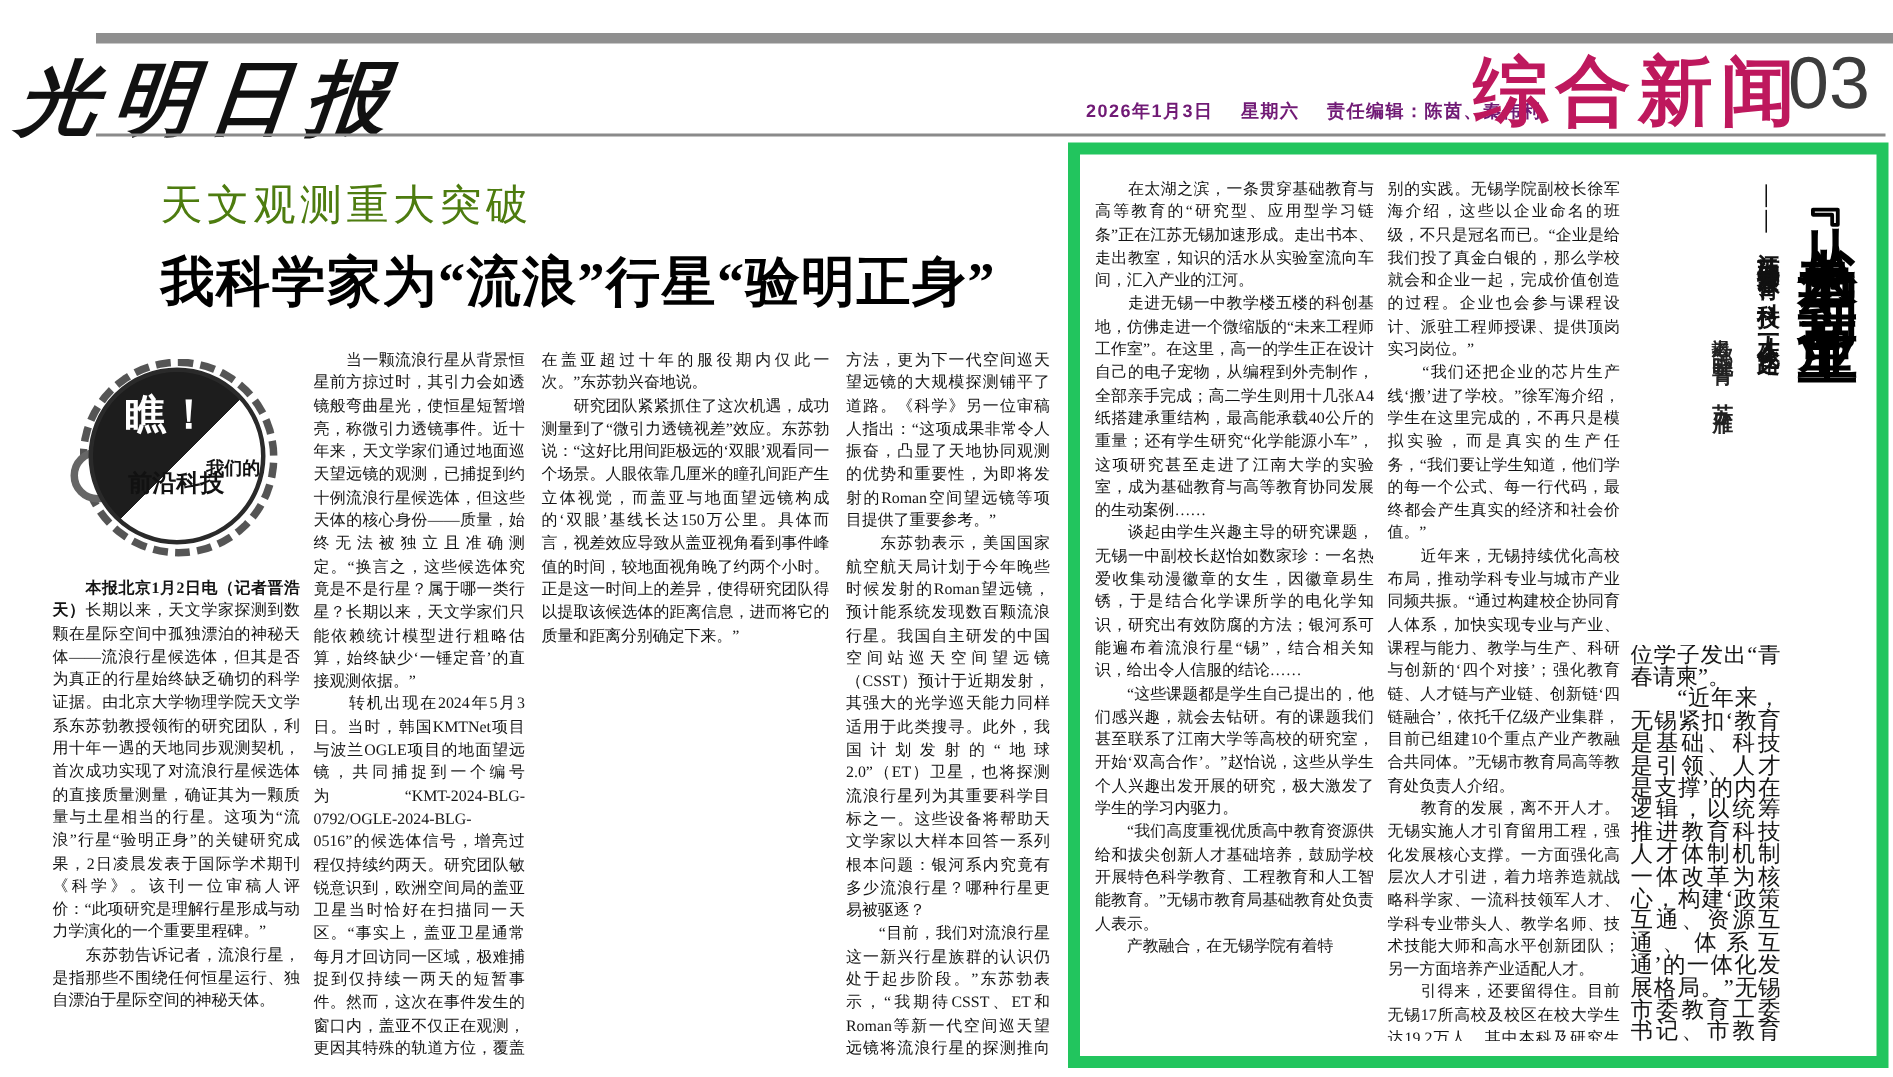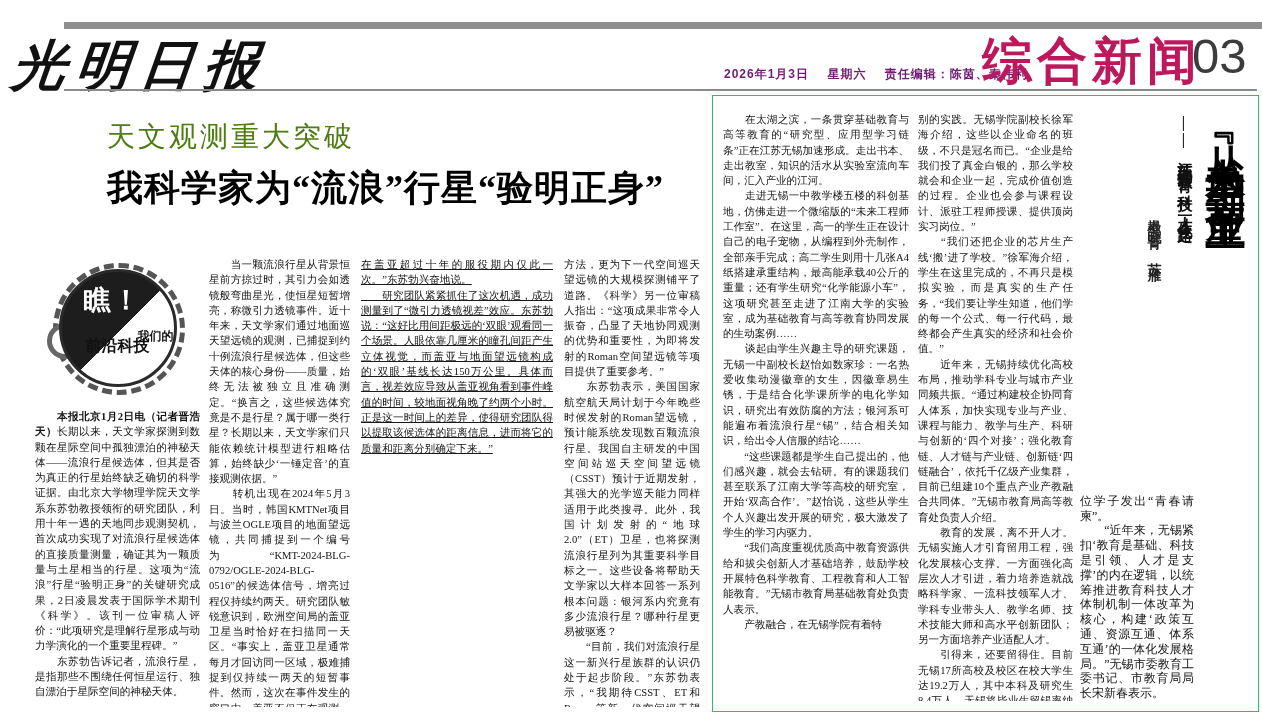--- a/index.html
+++ b/index.html
@@ -15,52 +15,52 @@
   .dateline span{margin-right:14px;}
   .section-title{position:absolute;left:982px;top:28px;font-size:50px;font-weight:900;color:#be185d;
                  letter-spacing:5px;font-family:"Liberation Serif",serif;}
   .page-num{position:absolute;left:1192px;top:28px;font-size:49px;color:#3c3c3c;
             font-family:"Liberation Sans",sans-serif;}
   
   .left-article{position:absolute;left:35px;top:118px;width:665px;}
   .la-kicker{margin-left:72px;font-size:28px;letter-spacing:3px;color:#4d7c0f;}
   .la-headline{margin-left:72px;margin-top:8px;font-size:36px;font-weight:900;letter-spacing:1px;color:#000;}
   .cols{display:flex;margin-top:20px;height:474px;overflow:hidden;}
-  .col{overflow:hidden;margin-top:24px;}
+  .col{overflow:hidden;}
   .col1{width:165px;margin-right:9px;}
   .col2{width:141px;margin-right:11px;}
-  .col3{width:192px;margin-right:11px;text-decoration:underline;}
+  .col3{width:192px;margin-right:11px;}
   .col4{width:136px;}
   .para{margin:0;font-size:10.6px;line-height:15.3px;text-align:justify;color:#141414;}
   .para + .para{margin-top:0;}
   
   .stamp-wrap{width:138px;margin:2px auto 12px;position:relative;height:138px;}
   .gear-ring{position:absolute;left:4px;top:4px;width:122px;height:122px;border-radius:50%;
              border:5px dashed #555;}
   .gear-small{position:absolute;left:-2px;top:64px;width:26px;height:26px;border-radius:50%;
               border:5px solid #666;background:#fff;}
   .stamp{position:absolute;left:10px;top:10px;width:112px;height:112px;border-radius:50%;
          background:linear-gradient(135deg,#1d1d1d 0 52%,#ffffff 52% 100%);
          border:3px solid #2a2a2a;overflow:hidden;}
   .stamp-exclaim{position:absolute;left:22px;top:10px;color:#fff;font-weight:900;font-size:27px;letter-spacing:2px;}
   .stamp-line1{position:absolute;left:0;right:0;top:56px;text-align:right;font-size:12px;font-weight:bold;color:#111;}
   .stamp-line2{position:absolute;left:0;right:0;top:64px;text-align:center;font-size:16px;font-weight:700;color:#111;}
   
   .red-box{position:absolute;left:712px;top:95px;width:547px;height:617px;box-sizing:border-box;
-           border:1px solid #22c55e;display:flex;padding:16px 8px 10px 10px;background:#fff;}
+           border:8px solid #22c55e;display:flex;padding:16px 8px 10px 10px;background:#fff;}
   .ra-col1{width:186px;margin-right:9px;overflow:hidden;}
   .ra-col2{width:155px;margin-right:7px;overflow:hidden;}
   .ra-right{flex:1;display:flex;overflow:hidden;}
   .ra-left-stack{flex:1;display:flex;flex-direction:column;overflow:hidden;}
   .rs-top{height:348px;display:flex;justify-content:flex-end;}
   .v-reporters{writing-mode:vertical-rl;margin-top:98px;margin-right:12px;font-size:12px;color:#222;}
   .v-reporters .names{font-size:14px;font-weight:bold;letter-spacing:6px;}
   .v-subtitle{writing-mode:vertical-rl;font-size:15px;font-weight:bold;letter-spacing:2px;color:#111;margin-top:4px;}
   .rs-tail{margin-top:auto;overflow:hidden;}
-  .rs-tail .para{font-size:12px;line-height:14.8px;}
+  .rs-tail .para{font-size:15px;line-height:14.8px;}
   .v-headline{writing-mode:vertical-rl;font-size:40px;font-weight:900;letter-spacing:7px;color:#000;
               margin-left:6px;line-height:1.25;}
 </style>
 </head>
 <body>
 
 <div class="page">
 
   <div class="top-rule"></div>
   <div class="masthead">光明日报</div>

